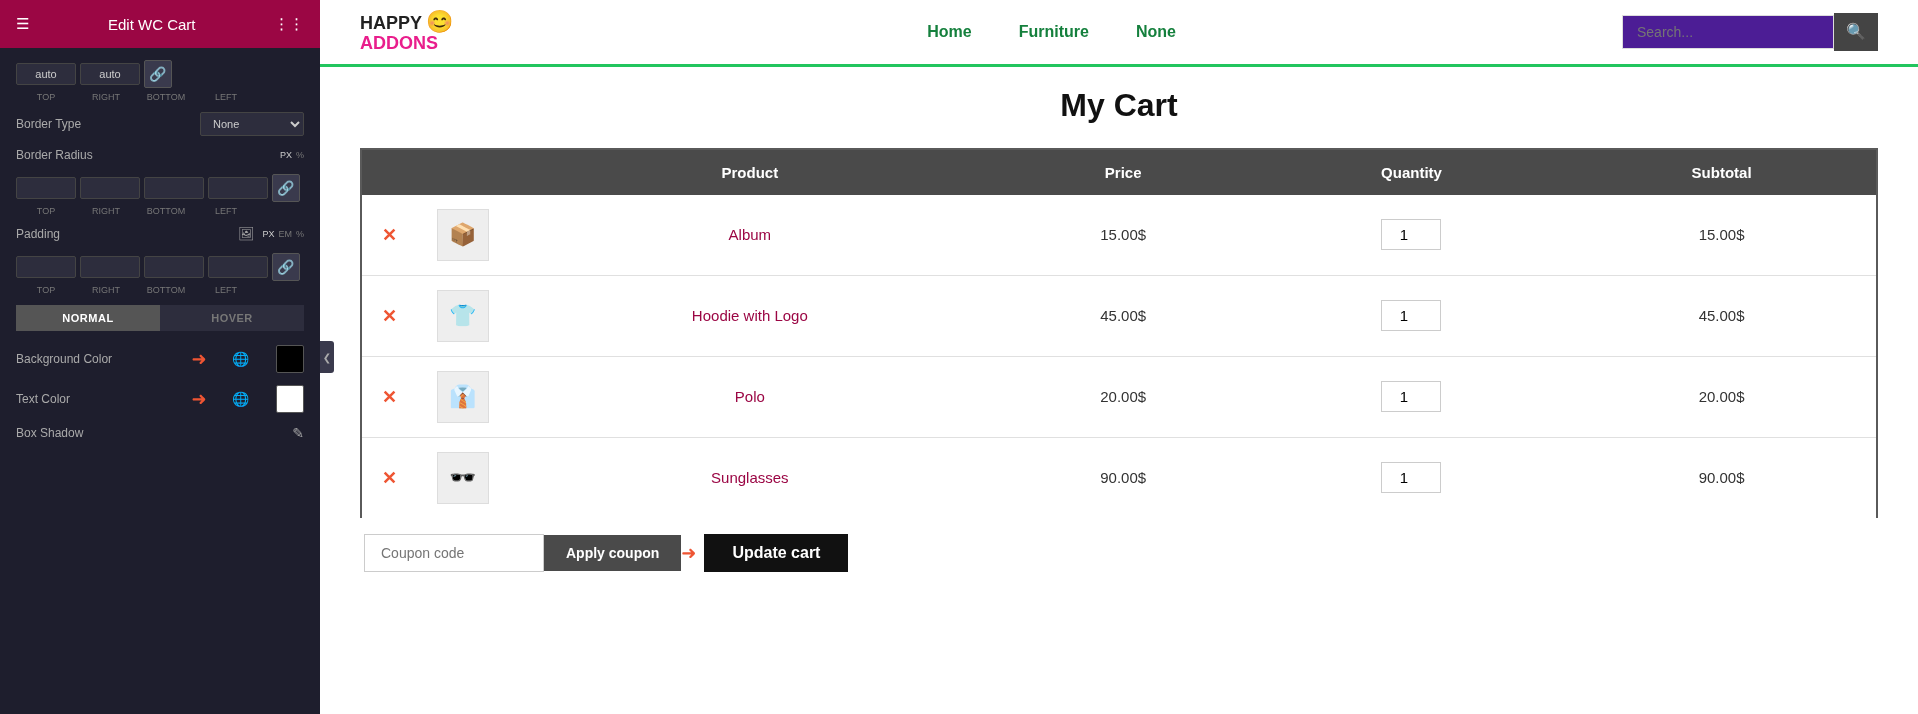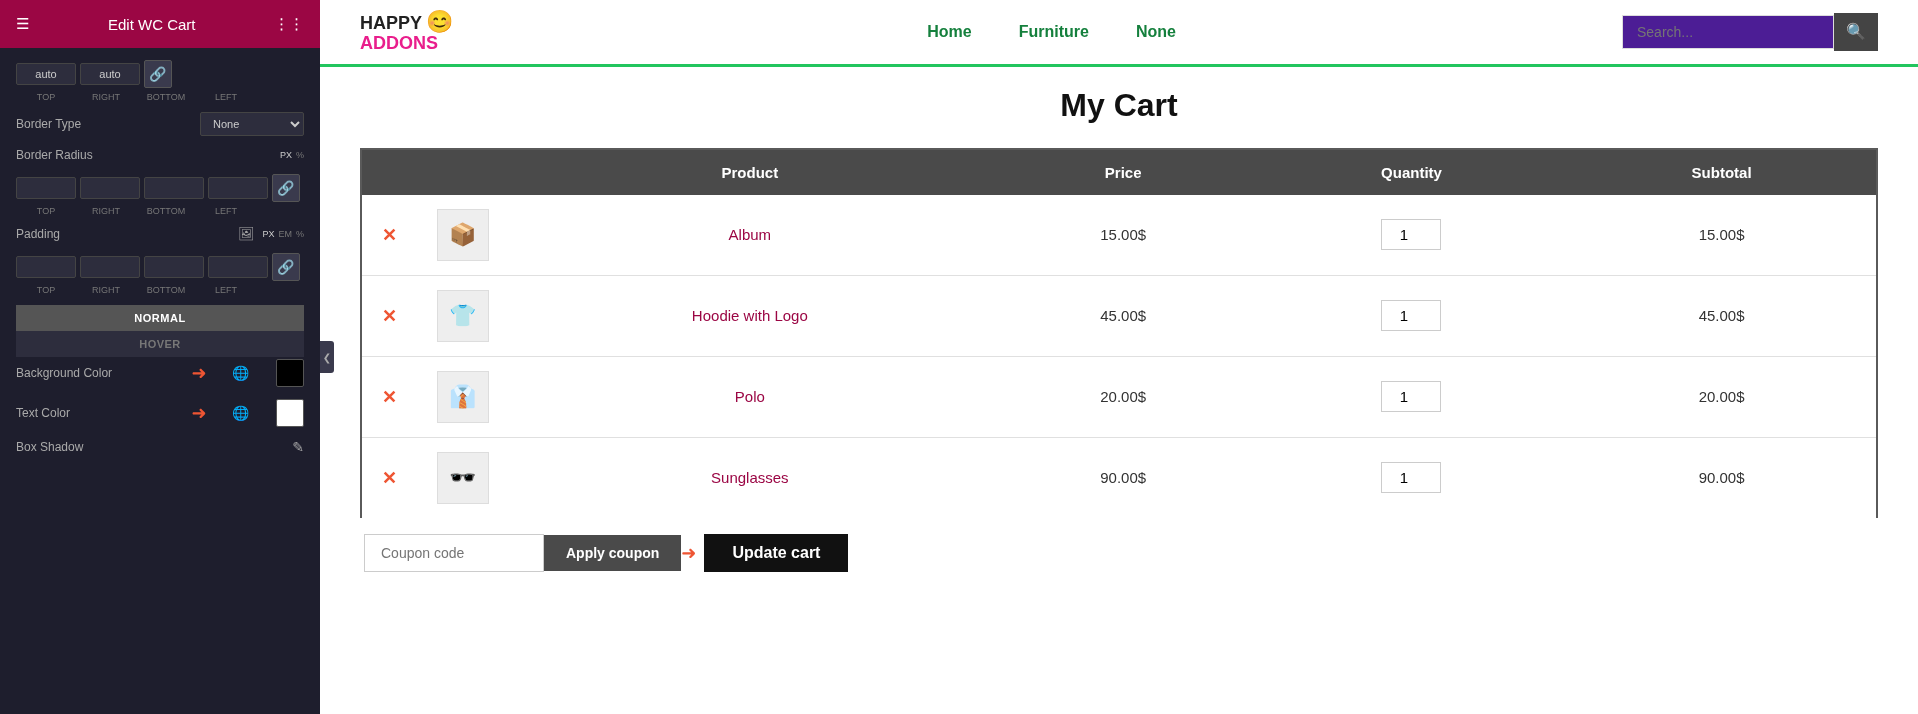--- a/index.html
+++ b/index.html
@@ -83,22 +83,21 @@
       padding: 4px 8px;
       border-radius: 2px;
       width: 104px;
     }
     .px-em-labels { display: flex; gap: 4px; font-size: 9px; color: #777; justify-content: flex-end; }
     .px-em-label { cursor: pointer; }
     .px-em-label.active { color: #ccc; }
 
     .normal-hover-row {
       display: flex;
-      margin-bottom: 2px;
-      flex-direction: column;
+      margin-bottom: 14px;
     }
     .mode-btn {
       flex: 1;
       padding: 7px 0;
       text-align: center;
       font-size: 11px;
       font-weight: bold;
       cursor: pointer;
       letter-spacing: 0.5px;
     }

